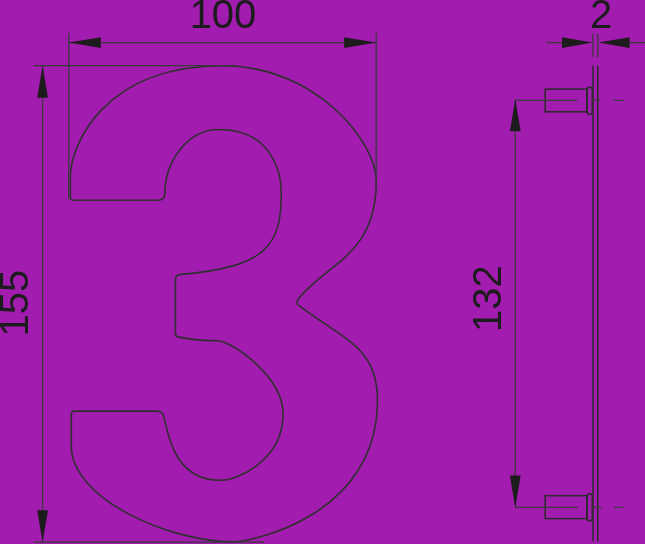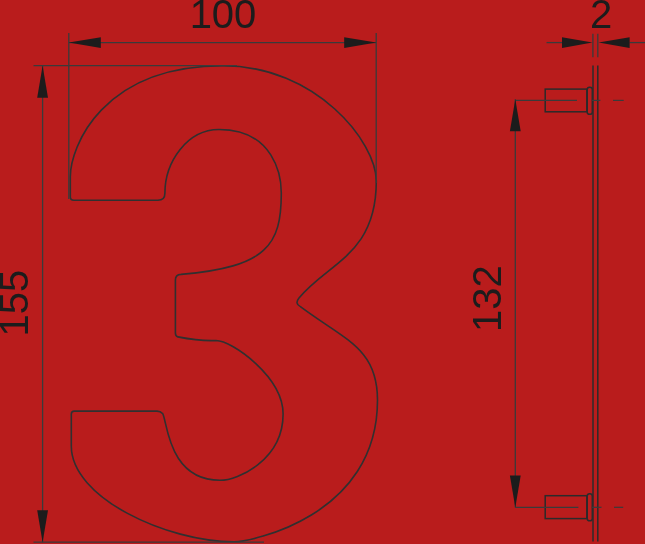--- a/index.html
+++ b/index.html
@@ -1,16 +1,16 @@
 <!DOCTYPE html>
 <html><head>
 <meta charset="utf-8">
 <style>
   html,body{margin:0;padding:0;background:#fff;}
-  #wrap{width:645px;height:544px;position:relative;overflow:hidden;background:#b91c1c;}
+  #wrap{width:645px;height:544px;position:relative;overflow:hidden;background:#a21caf;}
   svg{display:block;}
   text{font-family:"Liberation Sans",sans-serif;fill:#1c1c1c;}
 </style>
 </head>
 <body>
 <div id="wrap">
 <svg width="645" height="544" viewBox="0 0 645 544">
 
   <path id="glyph" fill="none" stroke="#303030" stroke-width="1.6" d="M 70.3 177
        C 70.3 147, 102 65.8, 223 65.8

